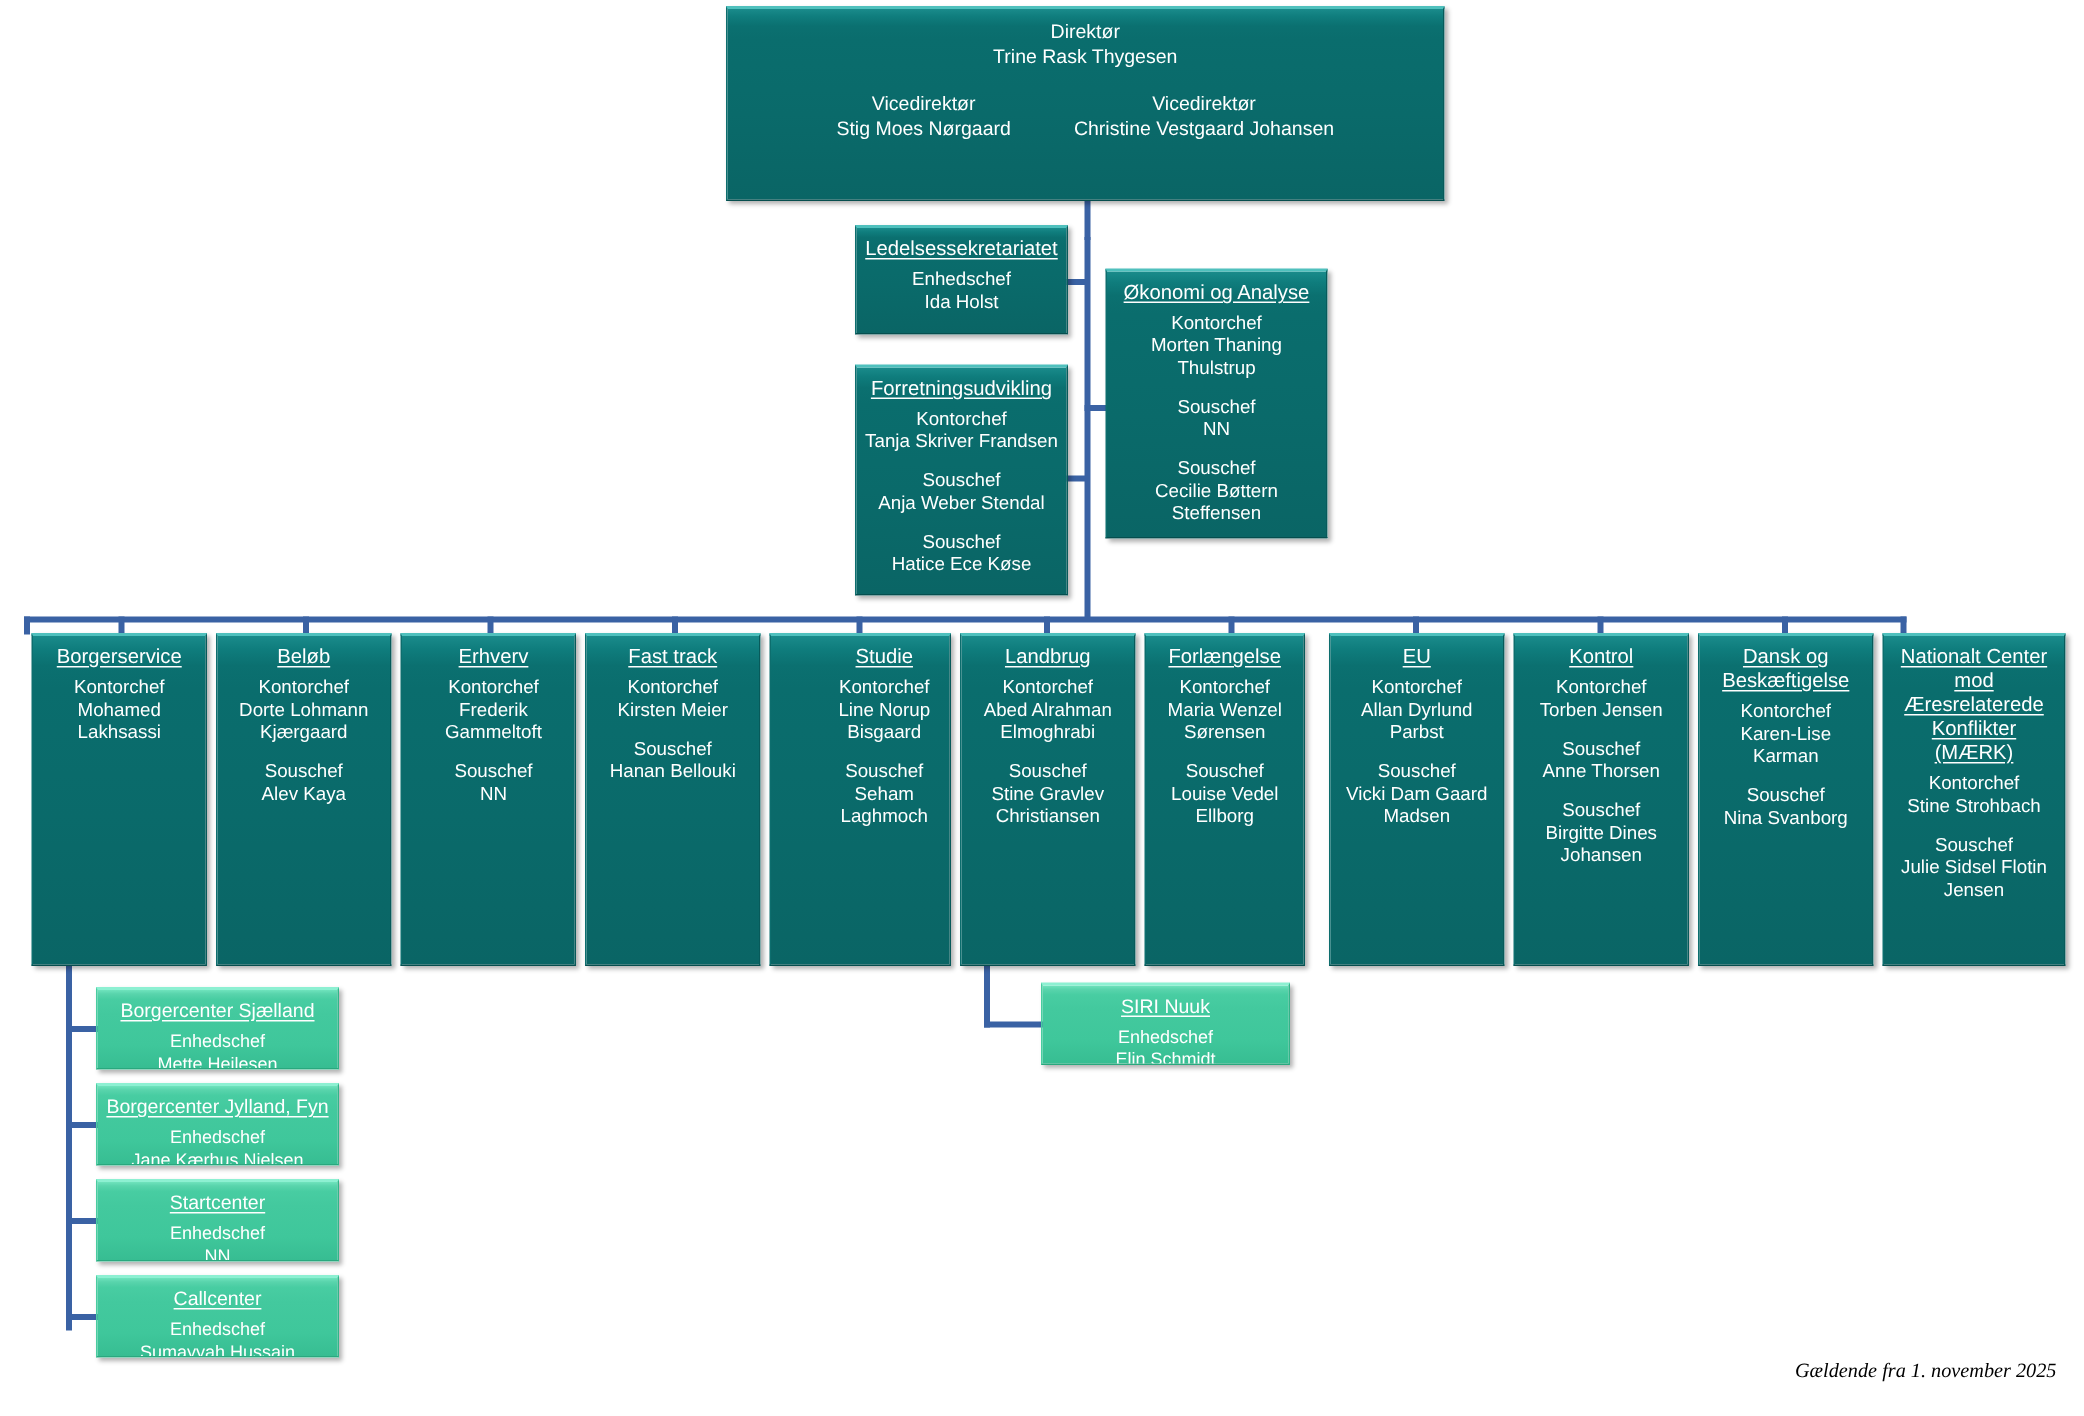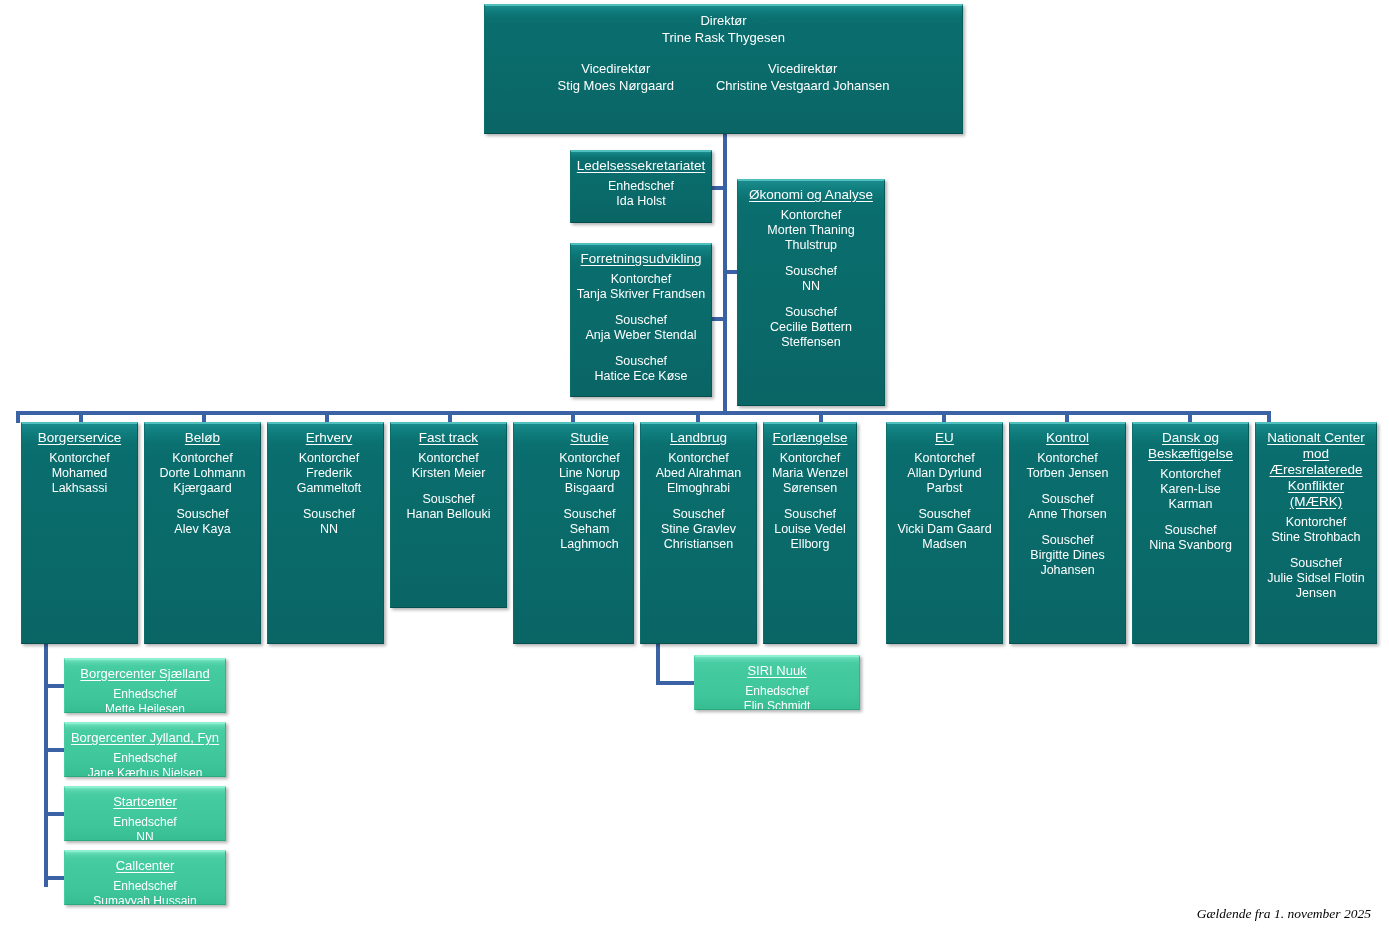--- a/index.html
+++ b/index.html
@@ -175,21 +175,21 @@
     <div class="block"><span>Enhedschef</span><br><span>Ida Holst</span></div>
   </div>
 
   <div class="node dark compact" style="left:570px; top:243px; width:142px; height:154px;">
     <div class="title">Forretningsudvikling</div>
     <div class="block"><span>Kontorchef</span><br><span>Tanja Skriver Frandsen</span></div>
     <div class="block"><span>Souschef</span><br><span>Anja Weber Stendal</span></div>
     <div class="block"><span>Souschef</span><br><span>Hatice Ece Køse</span></div>
   </div>
 
-  <div class="node dark compact" style="left:737px; top:179px; width:148px; height:227px;">
+  <div class="node dark compact" style="left:737px; top:179px; width:148px; height:180px;">
     <div class="title">Økonomi og Analyse</div>
     <div class="block"><span>Kontorchef</span><br><span>Morten Thaning
 Thulstrup</span></div>
     <div class="block"><span>Souschef</span><br><span>NN</span></div>
     <div class="block"><span>Souschef</span><br><span>Cecilie Bøttern
 Steffensen</span></div>
   </div>
 
   <div class="node dark compact" style="left:21px; top:422px; width:117px; height:222px;">
     <div class="title">Borgerservice</div>
@@ -203,41 +203,41 @@
     <div class="block"><span>Souschef</span><br><span>Alev Kaya</span></div>
   </div>
 
   <div class="node dark compact" style="left:267px; top:422px; width:117px; height:222px;padding-left:12px;">
     <div class="title">Erhverv</div>
     <div class="block"><span>Kontorchef</span><br><span>Frederik
 Gammeltoft</span></div>
     <div class="block"><span>Souschef</span><br><span>NN</span></div>
   </div>
 
-  <div class="node dark compact" style="left:390px; top:422px; width:117px; height:186px;">
+  <div class="node dark compact" style="left:390px; top:422px; width:117px; height:222px;">
     <div class="title">Fast track</div>
     <div class="block"><span>Kontorchef</span><br><span>Kirsten Meier</span></div>
     <div class="block"><span>Souschef</span><br><span>Hanan Bellouki</span></div>
   </div>
 
   <div class="node dark compact" style="left:513px; top:422px; width:121px; height:222px;padding-left:37px;">
     <div class="title">Studie</div>
     <div class="block"><span>Kontorchef</span><br><span>Line Norup Bisgaard</span></div>
     <div class="block"><span>Souschef</span><br><span>Seham Laghmoch</span></div>
   </div>
 
   <div class="node dark compact" style="left:640px; top:422px; width:117px; height:222px;">
     <div class="title">Landbrug</div>
     <div class="block"><span>Kontorchef</span><br><span>Abed Alrahman
 Elmoghrabi</span></div>
     <div class="block"><span>Souschef</span><br><span>Stine Gravlev
 Christiansen</span></div>
   </div>
 
-  <div class="node dark compact" style="left:763px; top:422px; width:94px; height:222px;">
+  <div class="node dark compact" style="left:763px; top:422px; width:107px; height:222px;">
     <div class="title">Forlængelse</div>
     <div class="block"><span>Kontorchef</span><br><span>Maria Wenzel
 Sørensen</span></div>
     <div class="block"><span>Souschef</span><br><span>Louise Vedel Ellborg</span></div>
   </div>
 
   <div class="node dark compact" style="left:886px; top:422px; width:117px; height:222px;">
     <div class="title">EU</div>
     <div class="block"><span>Kontorchef</span><br><span>Allan Dyrlund Parbst</span></div>
     <div class="block"><span>Souschef</span><br><span>Vicki Dam Gaard

